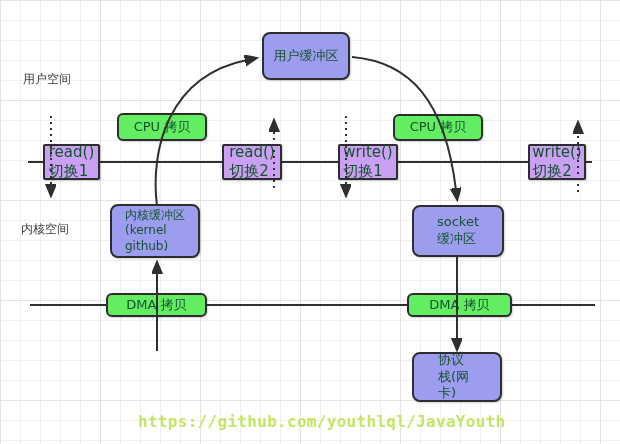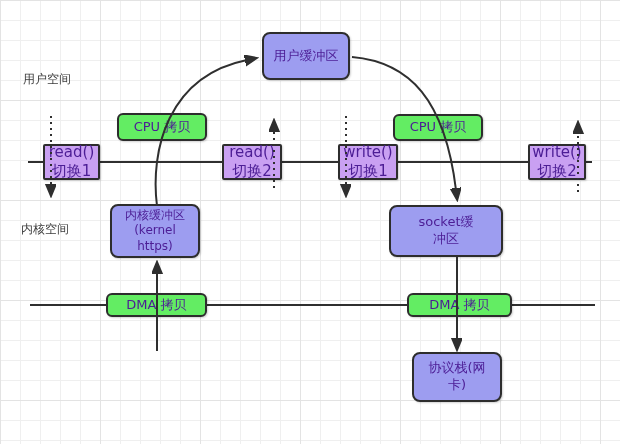--- a/index.html
+++ b/index.html
@@ -13,35 +13,35 @@
       linear-gradient(to right, #efefef 1px, transparent 1px),
       linear-gradient(to bottom, #efefef 1px, transparent 1px);
     background-size:100px 100px,100px 100px,20px 20px,20px 20px;
   }
   svg.layer{position:absolute;left:0;top:0;width:620px;height:444px;}
   #under-layer{z-index:0;}
   #over-layer{z-index:2;pointer-events:none;}
   .box{
     position:absolute;z-index:1;
     display:flex;align-items:center;justify-content:center;
-    text-align:center;color:#4c1d95;
+    text-align:left;color:#14532d;
     border:2px solid #2d2d2d;box-sizing:border-box;
     white-space:pre-line;line-height:1.28;
     box-shadow:1px 1px 2px rgba(0,0,0,0.18);
   }
   .node{background:var(--node_fill);border-radius:8px;font-size:13px;}
   .copy{background:var(--copy_fill);border-radius:6px;font-size:13px;}
   .switch{background:var(--switch_fill);border-radius:2px;font-size:15px;}
   .space-label{position:absolute;z-index:1;font-size:12px;color:#3c3c3c;}
 
   .user-buffer{left:262px;top:32px;width:88px;height:48px;}
   .kernel-buffer{left:110px;top:204px;width:90px;height:54px;font-size:12px;}
-  .socket-buffer{left:389px;top:205px;width:114px;height:52px;padding:0 24px;}
+  .socket-buffer{left:412px;top:205px;width:92px;height:52px;padding:0 24px;}
   .disk{left:110px;top:351px;width:92px;height:52px;}
-  .protocol-stack{left:412px;top:352px;width:90px;height:50px;padding:0 8px;}
+  .protocol-stack{left:412px;top:352px;width:90px;height:50px;padding:0 24px;}
 
   .cpu-copy-1{left:117px;top:113px;width:90px;height:28px;}
   .cpu-copy-2{left:393px;top:114px;width:90px;height:27px;}
   .dma-copy-1{left:106px;top:293px;width:101px;height:24px;}
   .dma-copy-2{left:407px;top:293px;width:105px;height:24px;}
 
   .read1{left:43px;top:144px;width:57px;height:36px;}
   .read2{left:222px;top:144px;width:60px;height:36px;}
   .write1{left:338px;top:144px;width:60px;height:36px;}
   .write2{left:528px;top:144px;width:58px;height:36px;}
@@ -66,21 +66,21 @@
     <line x1="28" y1="162" x2="592" y2="162" stroke-width="2"></line>
     <line x1="30" y1="305" x2="595" y2="305" stroke-width="2"></line>
   </svg>
 
   <div class="space-label label-user-space">用户空间</div>
   <div class="space-label label-kernel-space">内核空间</div>
 
   <div class="box node user-buffer">用户缓冲区</div>
   <div class="box node kernel-buffer">内核缓冲区
 (kernel
-https)</div>
+github)</div>
   <div class="box node socket-buffer">socket缓冲区</div>
   <div class="box node protocol-stack">协议栈(网卡)</div>
 
   <div class="box copy cpu-copy-1">CPU 拷贝</div>
   <div class="box copy cpu-copy-2">CPU 拷贝</div>
   <div class="box copy dma-copy-1">DMA 拷贝</div>
   <div class="box copy dma-copy-2">DMA 拷贝</div>
 
   <div class="box switch read1">read()
 切换1</div>
@@ -105,13 +105,14 @@
     <path d="M 157 351 L 157 272" fill="none" stroke-width="2" marker-end="url(#arrow)"></path>
 
     <path d="M 457 257 L 457 340" fill="none" stroke-width="2" marker-end="url(#arrow)"></path>
 
     <path d="M 51 116 L 51 186" fill="none" stroke-width="2" stroke-dasharray="2 4" marker-end="url(#arrow)"></path>
     <path d="M 274 188 L 274 130" fill="none" stroke-width="2" stroke-dasharray="2 4" marker-end="url(#arrow)"></path>
     <path d="M 346 116 L 346 186" fill="none" stroke-width="2" stroke-dasharray="2 4" marker-end="url(#arrow)"></path>
     <path d="M 578 192 L 578 132" fill="none" stroke-width="2" stroke-dasharray="2 4" marker-end="url(#arrow)"></path>
   </svg>
 
+  <div class="footer-url">https://github.com/youthlql/JavaYouth</div>
 </div>
 
 </body></html>

